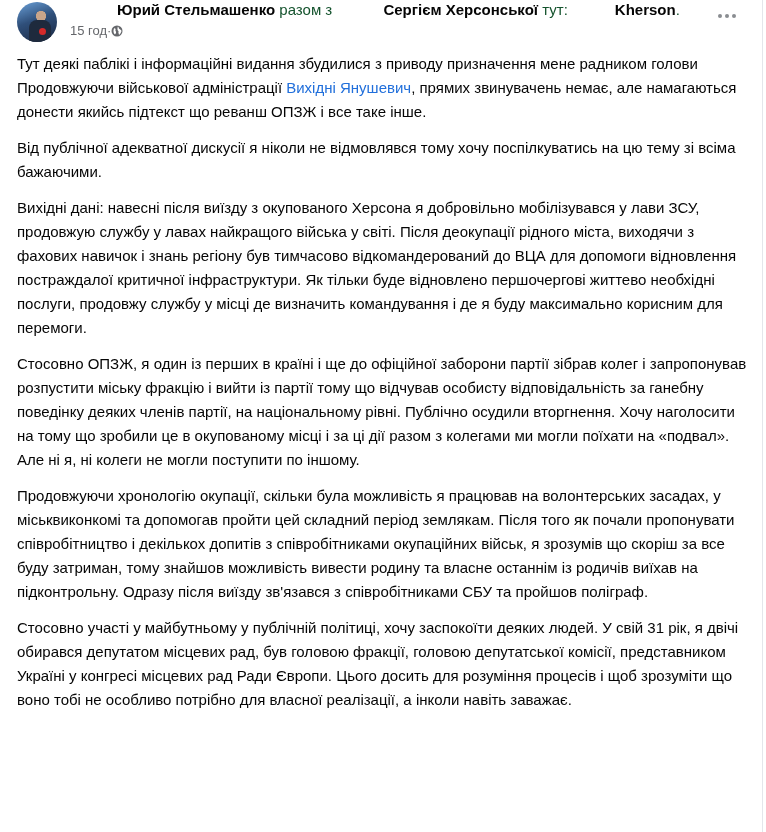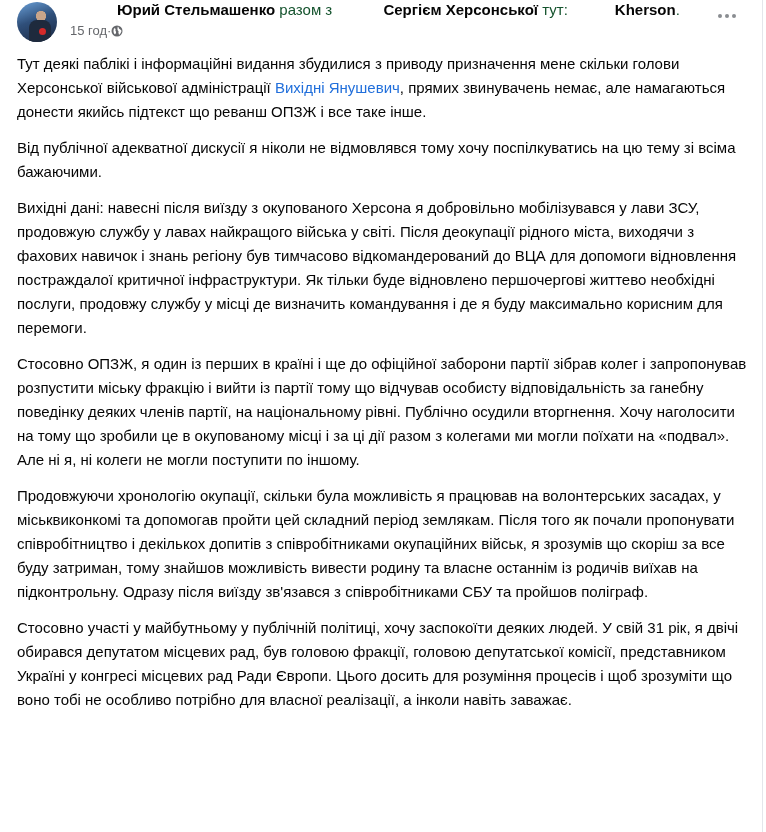--- a/index.html
+++ b/index.html
@@ -78,20 +78,20 @@
       </span>
     </div>
     <div class="more">
       <span></span>
       <span></span>
       <span></span>
     </div>
   </div>
 
   <div class="body">
-    <p class="para"><span>Тут деякі паблікі і інформаційні видання збудилися з приводу призначення мене скільки голови Херсонської військової адміністрації </span><a class="link">Вихідні Янушевич</a><span>, прямих звинувачень немає, але намагаються донести якийсь підтекст що реванш ОПЗЖ і все таке інше.</span></p>
+    <p class="para"><span>Тут деякі паблікі і інформаційні видання збудилися з приводу призначення мене радником голови Продовжуючи військової адміністрації </span><a class="link">Вихідні Янушевич</a><span>, прямих звинувачень немає, але намагаються донести якийсь підтекст що реванш ОПЗЖ і все таке інше.</span></p>
     <p class="para">Від публічної адекватної дискусії я ніколи не відмовлявся тому хочу поспілкуватись на цю тему зі всіма бажаючими.</p>
     <p class="para">Вихідні дані: навесні після виїзду з окупованого Херсона я добровільно мобілізувався у лави ЗСУ, продовжую службу у лавах найкращого війська у світі. Після деокупації рідного міста, виходячи з фахових навичок і знань регіону був тимчасово відкомандерований до ВЦА для допомоги відновлення постраждалої критичної інфраструктури. Як тільки буде відновлено першочергові життево необхідні послуги, продовжу службу у місці де визначить командування і де я буду максимально корисним для перемоги.</p>
     <p class="para">Стосовно ОПЗЖ, я один із перших в країні і ще до офіційної заборони партії зібрав колег і запропонував розпустити міську фракцію і вийти із партії тому що відчував особисту відповідальність за ганебну поведінку деяких членів партії, на національному рівні. Публічно осудили вторгнення. Хочу наголосити на тому що зробили це в окупованому місці і за ці дії разом з колегами ми могли поїхати на «подвал». Але ні я, ні колеги не могли поступити по іншому.</p>
     <p class="para">Продовжуючи хронологію окупації, скільки була можливість я працював на волонтерських засадах, у міськвиконкомі та допомогав пройти цей складний період землякам. Після того як почали пропонувати співробітництво і декількох допитів з співробітниками окупаційних військ, я зрозумів що скоріш за все буду затриман, тому знайшов можливість вивести родину та власне останнім із родичів виїхав на підконтрольну. Одразу після виїзду зв'язався з співробітниками СБУ та пройшов поліграф.</p>
     <p class="para">Стосовно участі у майбутньому у публічній політиці, хочу заспокоїти деяких людей. У свій 31 рік, я двічі обирався депутатом місцевих рад, був головою фракції, головою депутатської комісії, представником Україні у конгресі місцевих рад Ради Європи. Цього досить для розуміння процесів і щоб зрозуміти що воно тобі не особливо потрібно для власної реалізації, а інколи навіть заважає.</p>
   </div>
 </div>
 
 </body></html>

